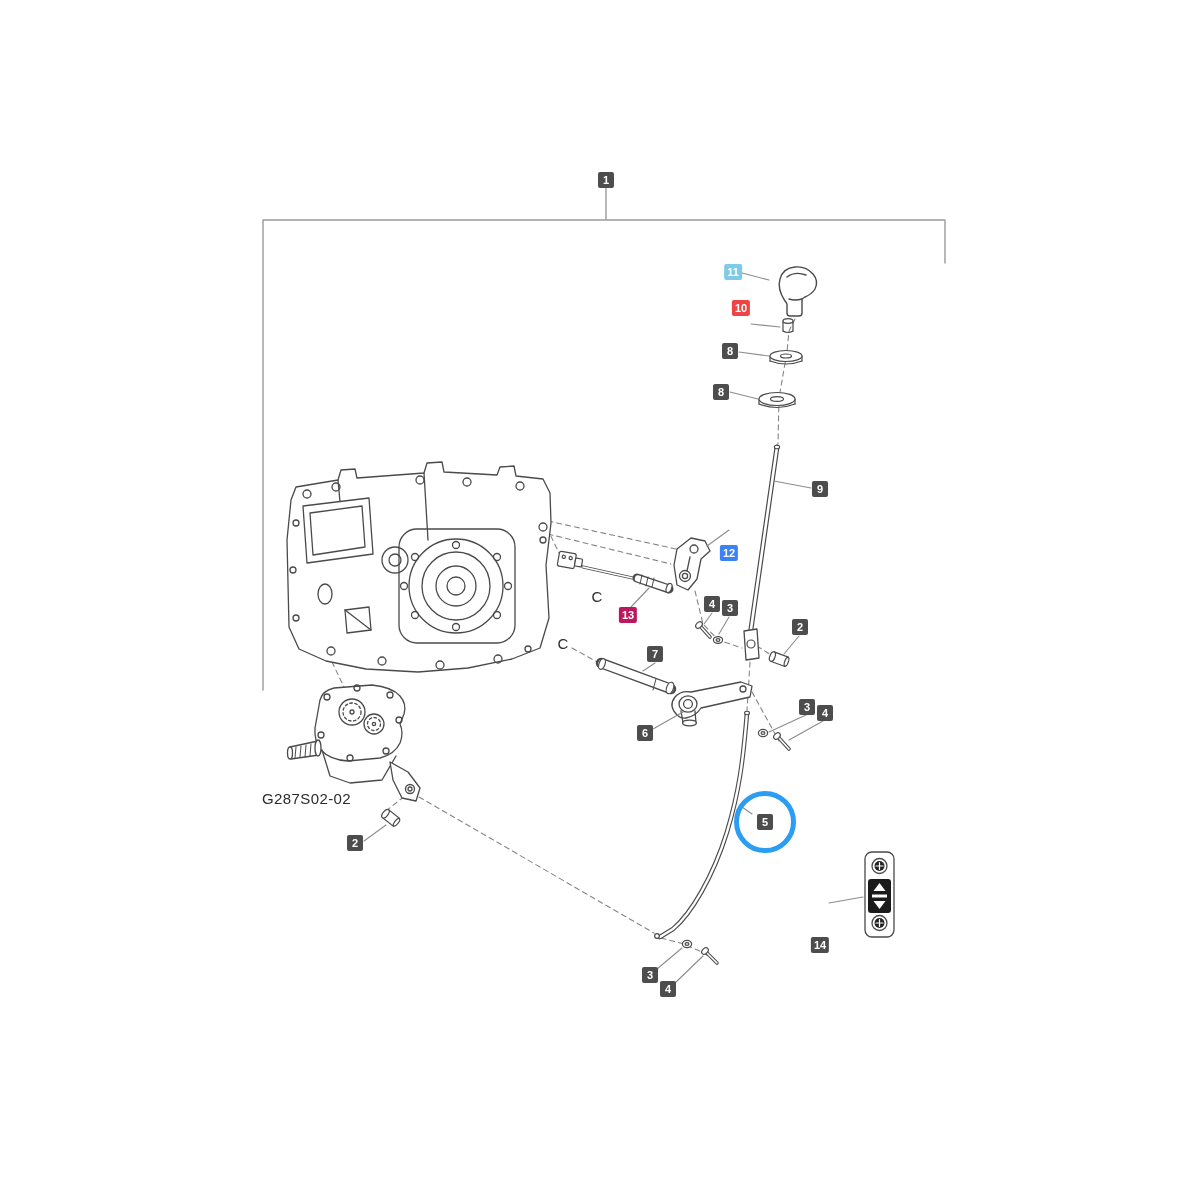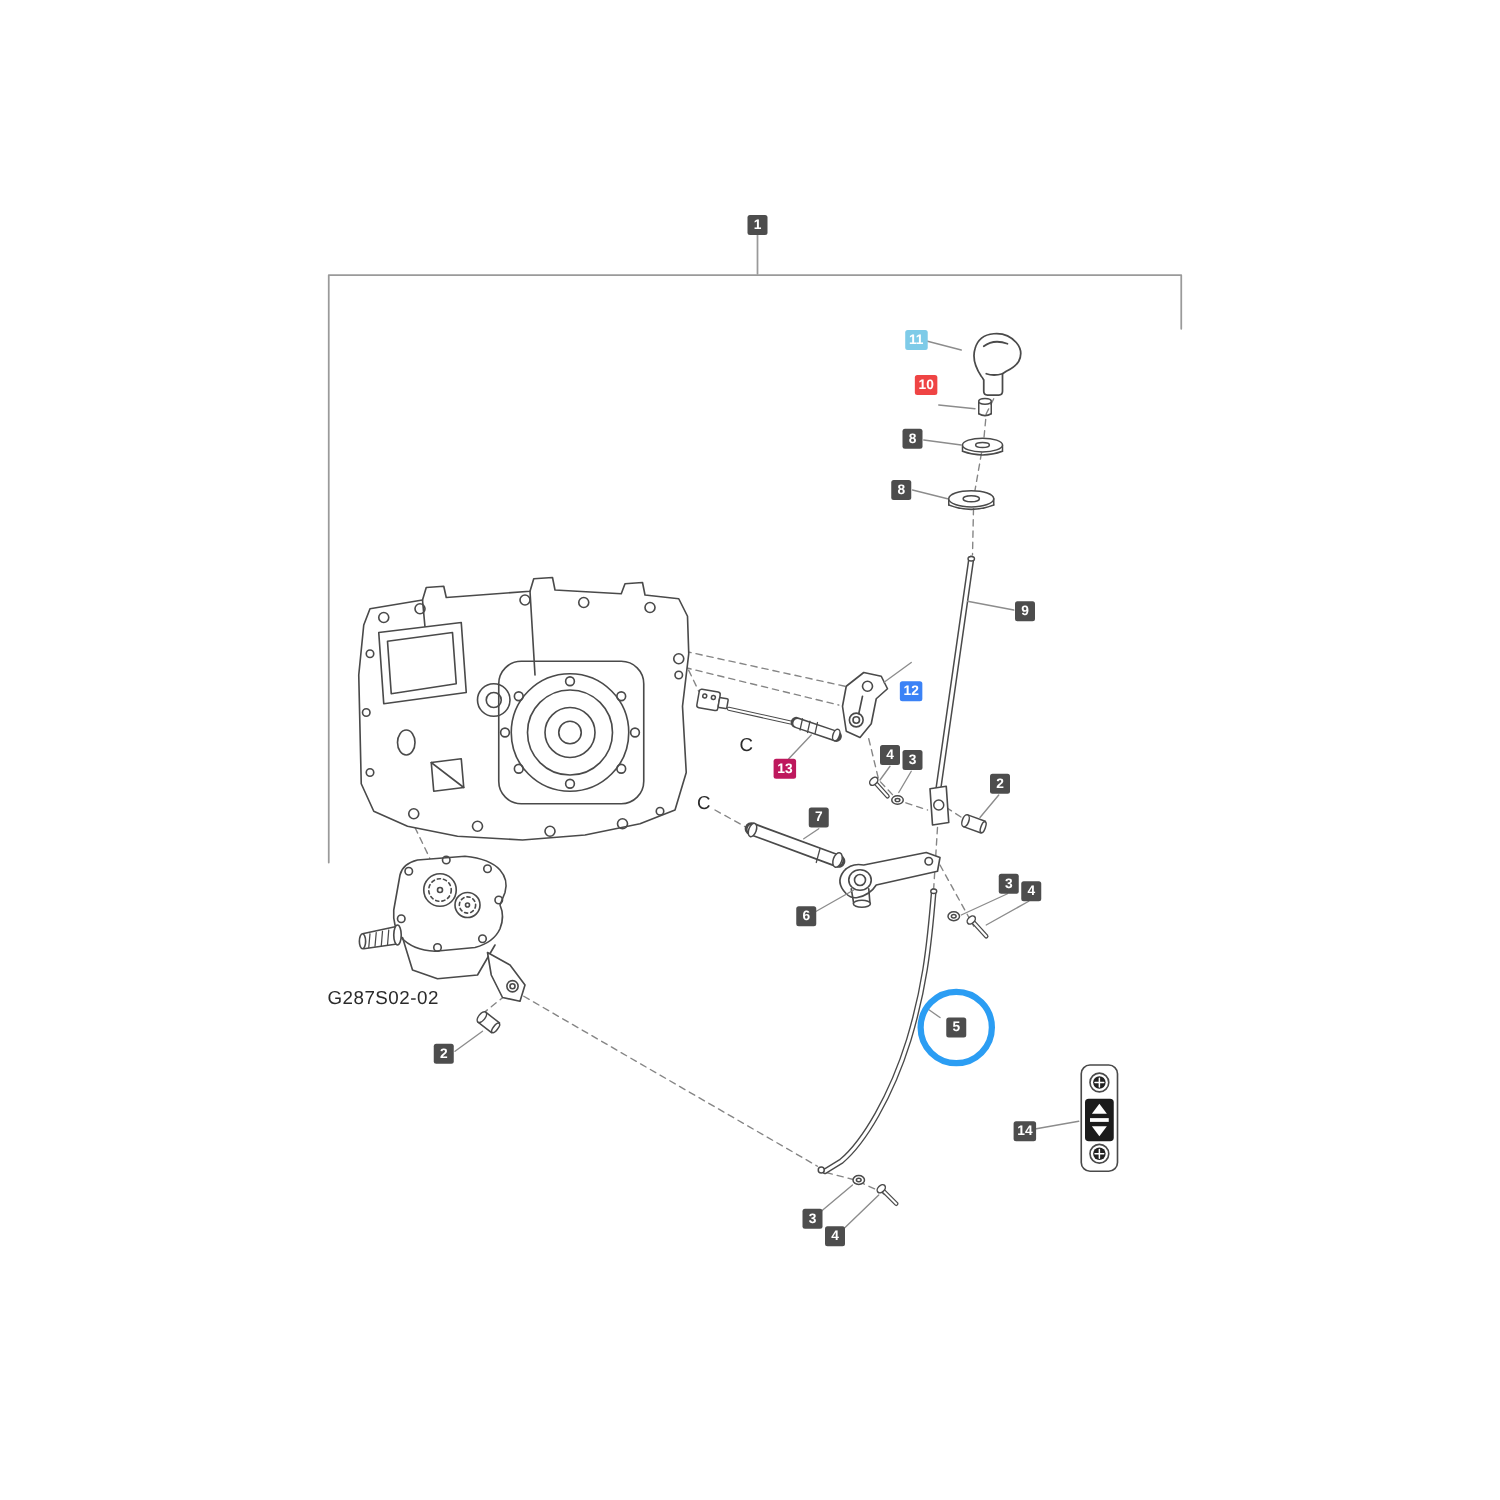--- a/index.html
+++ b/index.html
@@ -334,21 +334,21 @@
       <div class="callout" style="left: 825px; top: 713px; background: rgb(77, 77, 77); color: rgb(255, 255, 255);">
         <span>4</span>
       </div>
       <div class="callout" style="left: 765px; top: 822px; background: rgb(77, 77, 77); color: rgb(255, 255, 255);">
         <span>5</span>
         <div class="ring" style="border-color: rgb(43, 157, 243);"></div>
       </div>
       <div class="callout" style="left: 355px; top: 843px; background: rgb(77, 77, 77); color: rgb(255, 255, 255);">
         <span>2</span>
       </div>
-      <div class="callout" style="left: 820px; top: 905px; background: rgb(77, 77, 77); color: rgb(255, 255, 255);">
+      <div class="callout" style="left: 820px; top: 945px; background: rgb(77, 77, 77); color: rgb(255, 255, 255);">
         <span>14</span>
       </div>
       <div class="callout" style="left: 650px; top: 975px; background: rgb(77, 77, 77); color: rgb(255, 255, 255);">
         <span>3</span>
       </div>
       <div class="callout" style="left: 668px; top: 989px; background: rgb(77, 77, 77); color: rgb(255, 255, 255);">
         <span>4</span>
       </div>
     </div>
 

